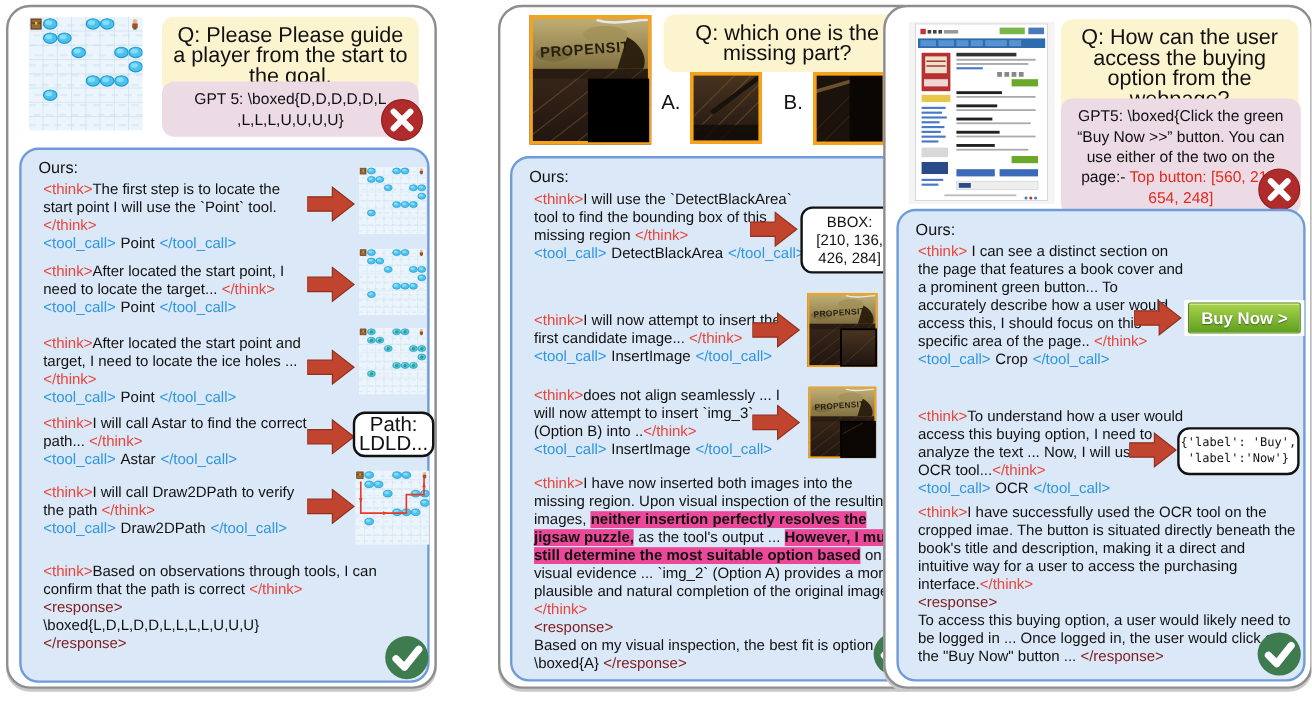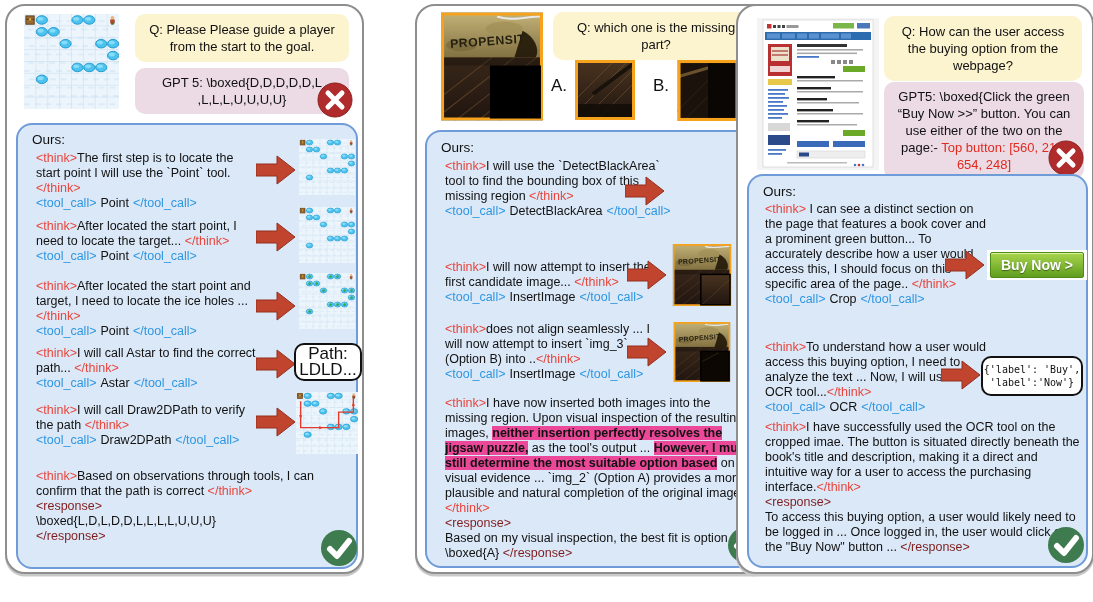--- a/index.html
+++ b/index.html
@@ -1,20 +1,20 @@
 <!DOCTYPE html>
 <html><head>
 <meta charset="utf-8">
 <style>
   html,body{margin:0;padding:0;background:#fff;}
   .canvas{position:relative;width:1093px;height:602px;background:#fff;
           font-family:"Liberation Sans",sans-serif;color:#111;overflow:hidden;}
   .panel{position:absolute;top:4px;height:566px;background:#fff;
          border:2.5px solid #8e8e8e;border-radius:20px;box-shadow:0 2.5px 0 #c9c9c9;}
-  .qbox{position:absolute;background:#fcf3cf;border-radius:10px;font-size:13px;
+  .qbox{position:absolute;background:#fcf3cf;border-radius:10px;font-size:18px;
         line-height:17px;text-align:center;padding:7px 8px;box-sizing:border-box;}
   .gptbox{position:absolute;background:#ecdbe4;border-radius:10px;font-size:13px;
         line-height:17px;text-align:center;padding:6px 10px;box-sizing:border-box;}
   .gpt-red{color:#e02b20;}
   .ours{position:absolute;background:#dbe8f8;border:2px solid #6f9bd8;border-radius:16px;}
   .ours-label{position:absolute;font-size:13.5px;font-weight:400;color:#111;}
   .step{position:absolute;font-size:12.5px;line-height:15px;color:#111;}
   .t-think{color:#e8463c;}
   .t-tool{color:#2e96e0;}
   .t-resp{color:#7f1d1d;}
@@ -356,20 +356,23 @@
       <svg class="arrow" style="left:198px;top:44px;" viewBox="0 0 40 30">
           <polygon points="0,9 21,9 21,1 39,15 21,29 21,21 0,21" fill="#c1452e" stroke="#922f1d"></polygon>
         </svg>
       <svg class="arrow" style="left:200px;top:128px;" viewBox="0 0 40 30">
           <polygon points="0,9 21,9 21,1 39,15 21,29 21,21 0,21" fill="#c1452e" stroke="#922f1d"></polygon>
         </svg>
       <svg class="arrow" style="left:200px;top:205px;" viewBox="0 0 40 30">
           <polygon points="0,9 21,9 21,1 39,15 21,29 21,21 0,21" fill="#c1452e" stroke="#922f1d"></polygon>
         </svg>
 
+      <div class="wbox" style="left:240px;top:40px;width:82px;height:56px;font-size:12.5px;line-height:15px;">BBOX:
+[210, 136,
+426, 284]</div>
       <svg class="art" style="left:244px;top:112px;" width="62" height="62" viewBox="0 0 100 106">
         <use href="#jig-main"></use>
         <rect x="48" y="52" width="50" height="52" fill="url(#gWood)"></rect>
         <line x1="50" y1="104" x2="98" y2="60" stroke="#7a5833" opacity="0.6"></line>
         <rect x="48" y="52" width="50" height="52" fill="none" stroke="#000" stroke-width="2.5"></rect>
       </svg>
       <svg class="art" style="left:244px;top:190px;" width="62" height="60" viewBox="0 0 100 106">
         <use href="#jig-main"></use>
         <rect x="48" y="52" width="50" height="52" fill="#0c0703"></rect>
         <line x1="50" y1="70" x2="80" y2="54" stroke="#5a4226" opacity="0.8"></line>

